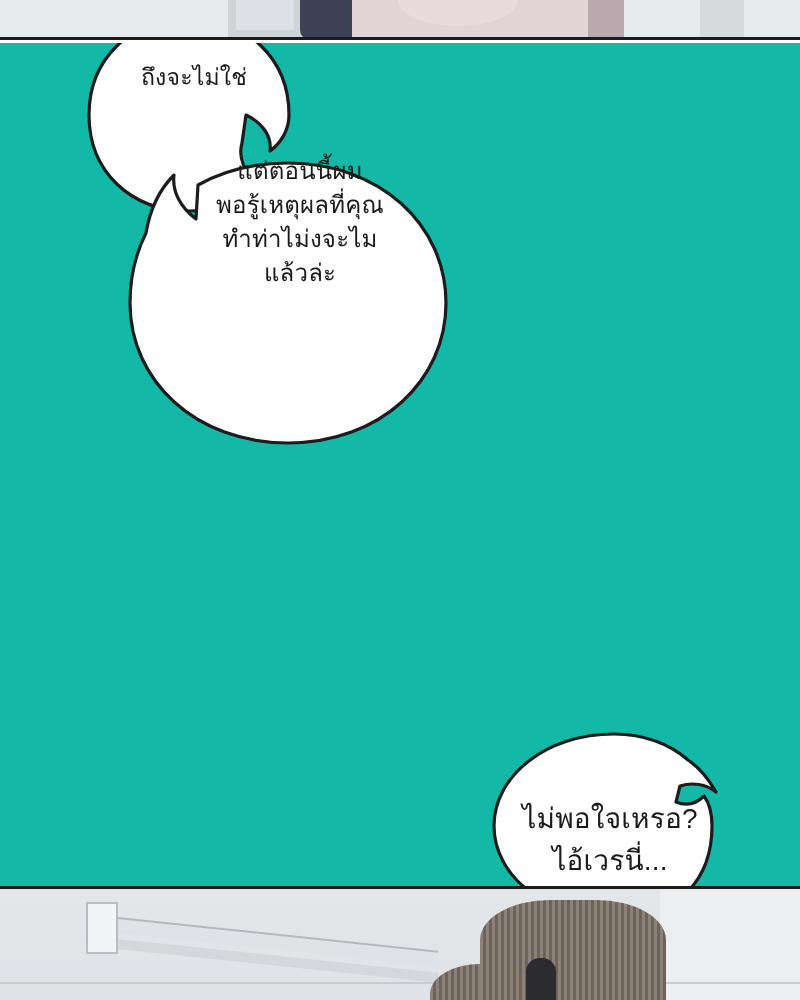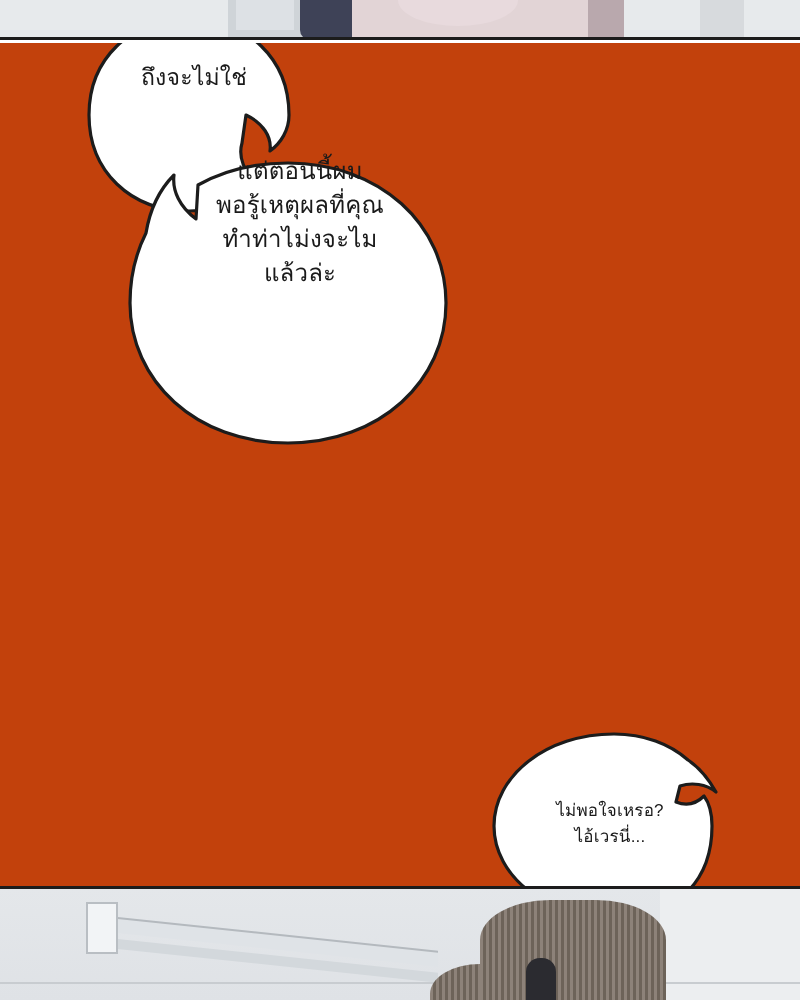--- a/index.html
+++ b/index.html
@@ -98,21 +98,21 @@
     background: #1c1c1c;
   }
 
   
   .panel-main {
     position: absolute;
     left: 0;
     top: 43px;
     width: 800px;
     height: 843px;
-    background: #c2410c;
+    background: #14b8a6;
     overflow: hidden;
   }
 
   
   .balloon-svg {
     position: absolute;
     overflow: visible;
   }
   .balloon-text {
     position: absolute;
@@ -235,21 +235,21 @@
     width: 30px; height: 42px;
     background: #2b2b30;
     border-radius: 14px 14px 0 0;
   }
 
   
   #balloon-c-svg { left: 484px; top: 726px; }
   #balloon-c-text {
     left: 500px; top: 798px;
     width: 220px;
-    font-size: 17px;
+    font-size: 28px;
     line-height: 1.5;
   }
 </style>
 </head>
 <body>
 
 <div class="page">
 
   <div class="panel-top">
     <div class="pt-bg"></div>

